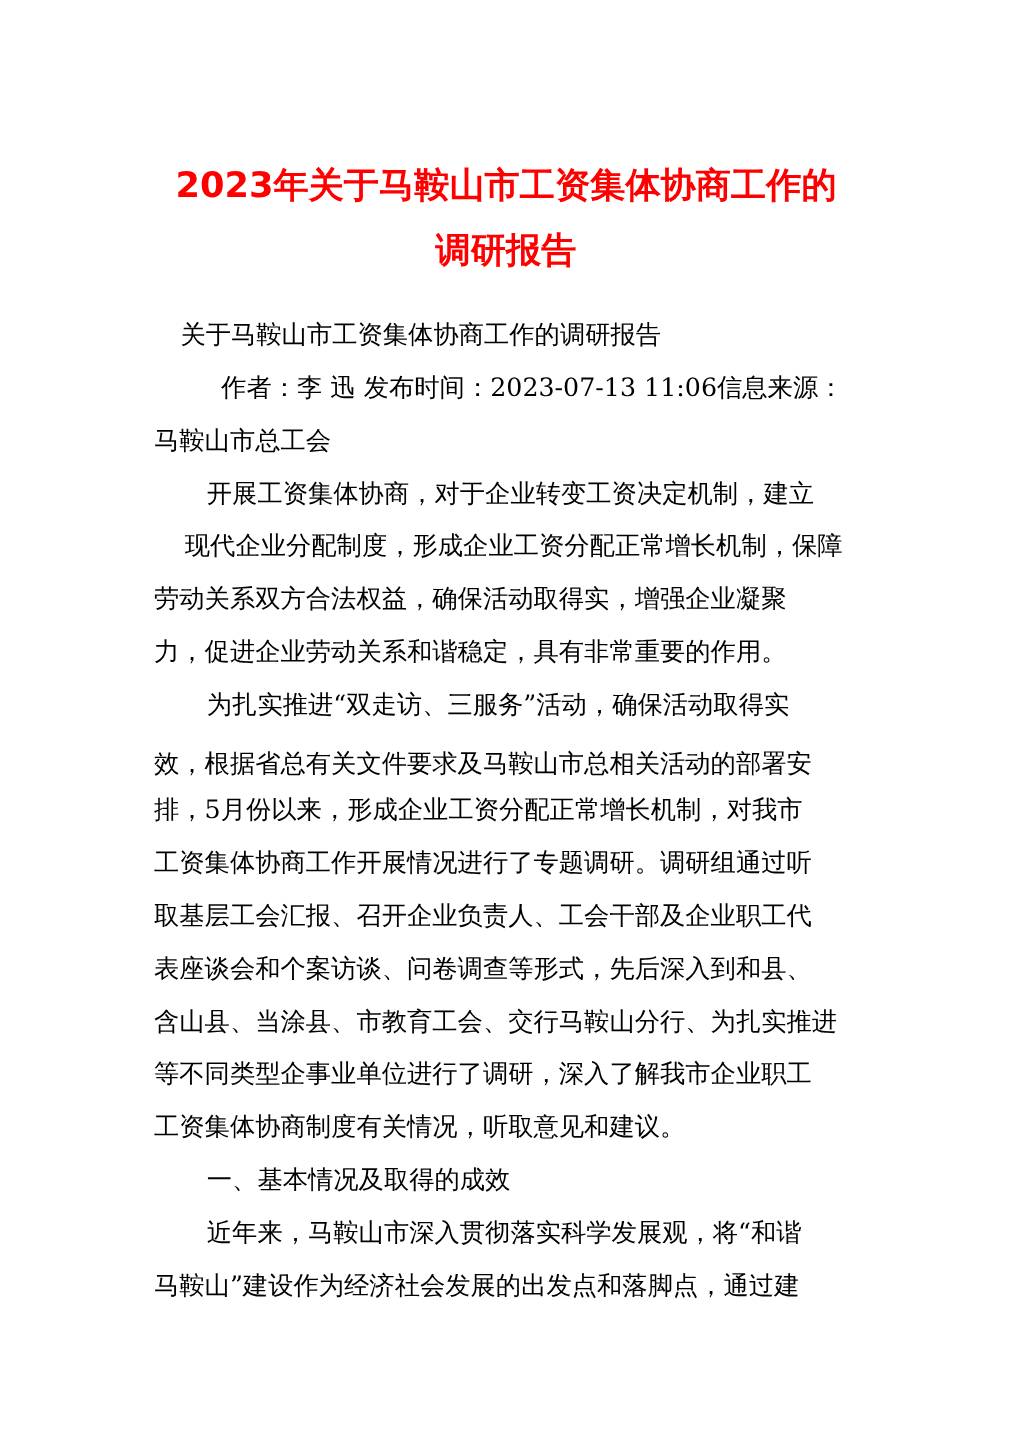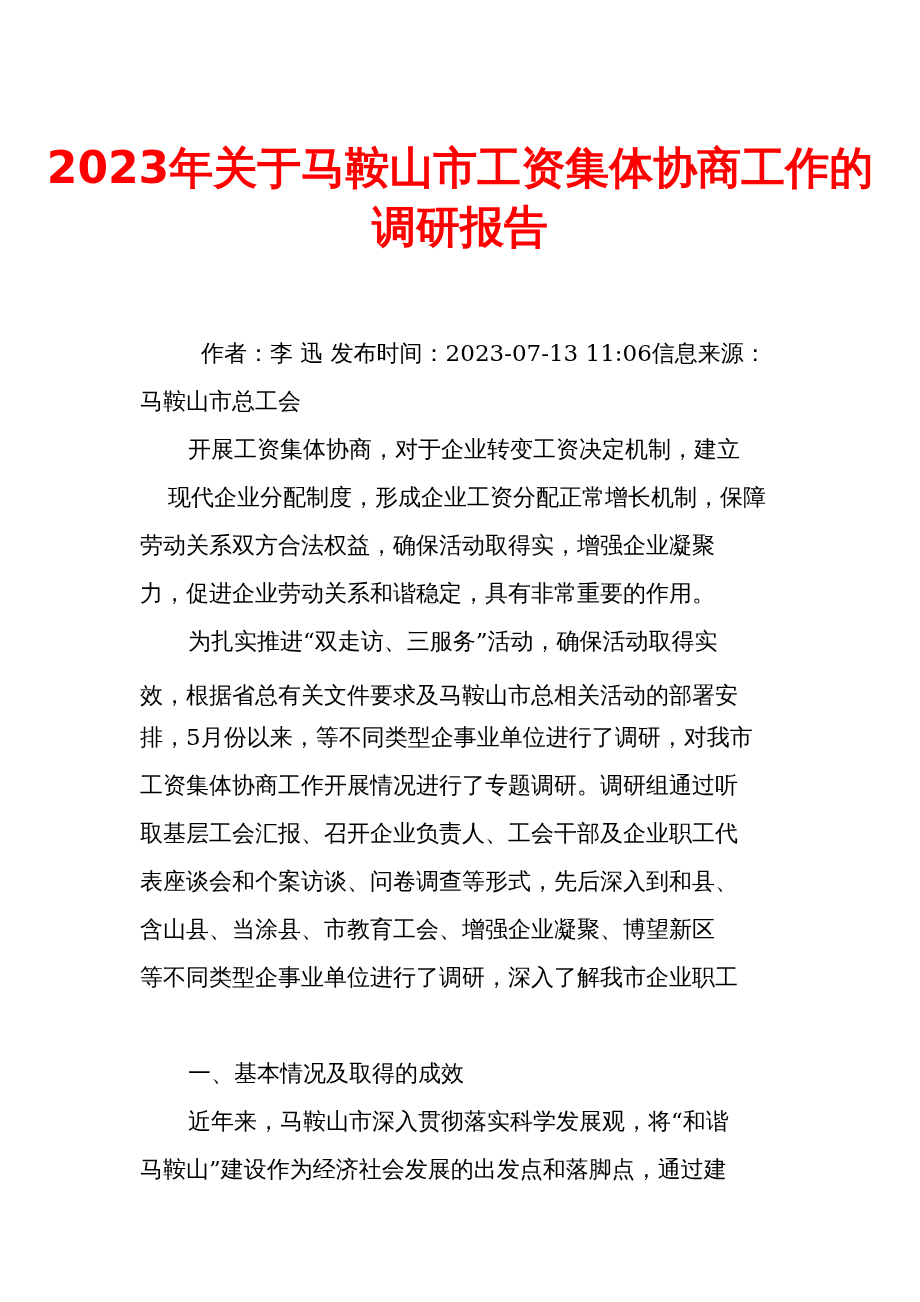--- a/index.html
+++ b/index.html
@@ -23,56 +23,58 @@
       background: #ffffff;
     }
     .title-line {
       position: absolute;
       left: 0;
       width: 920px;
       text-align: center;
       color: #ff0000;
       font-family: "DejaVu Sans", "Liberation Sans", sans-serif;
       font-weight: bold;
-      font-size: 44px;
+      font-size: 32px;
       line-height: 40px;
       white-space: nowrap;
     }
     .line {
       position: absolute;
       white-space: nowrap;
       font-size: 23px;
       line-height: 30px;
       color: #000000;
     }
   </style>
 </head>
 <body>
 
 <div class="page">
 
   <div class="title-line" style="top:148px;">2023年关于马鞍山市工资集体协商工作的</div>
   <div class="title-line" style="top:207px;">调研报告</div>
 
+  <div class="line" style="left:164px; top:290px;">关于马鞍山市工资集体协商工作的调研报告</div>
 
   <div class="line" style="left:188px; top:338px;margin-left:13px;">作者：李 迅 发布时间：2023-07-13 11:06信息来源：</div>
   <div class="line" style="left:188px; top:434px;">开展工资集体协商，对于企业转变工资决定机制，建立</div>
 
   <div class="line" style="left:140px; top:386px;">马鞍山市总工会</div>
   <div class="line" style="left:140px; top:482px;margin-left:28px;">现代企业分配制度，形成企业工资分配正常增长机制，保障</div>
   <div class="line" style="left:140px; top:530px;">劳动关系双方合法权益，确保活动取得实，增强企业凝聚</div>
   <div class="line" style="left:140px; top:578px;text-align:center;">力，促进企业劳动关系和谐稳定，具有非常重要的作用。</div>
 
   <div class="line" style="left:188px; top:626px;">为扎实推进“双走访、三服务”活动，确保活动取得实</div>
   <div class="line" style="left:140px; top:644px;margin-top:36px;">效，根据省总有关文件要求及马鞍山市总相关活动的部署安</div>
-  <div class="line" style="left:140px; top:722px;">排，5月份以来，等不同类型企事业单位进行了调研，对我市</div>
+  <div class="line" style="left:140px; top:722px;">排，5月份以来，形成企业工资分配正常增长机制，对我市</div>
   <div class="line" style="left:140px; top:770px;">工资集体协商工作开展情况进行了专题调研。调研组通过听</div>
   <div class="line" style="left:140px; top:818px;text-align:right;">取基层工会汇报、召开企业负责人、工会干部及企业职工代</div>
   <div class="line" style="left:140px; top:866px;">表座谈会和个案访谈、问卷调查等形式，先后深入到和县、</div>
-  <div class="line" style="left:140px; top:914px;">含山县、当涂县、市教育工会、增强企业凝聚、博望新区</div>
+  <div class="line" style="left:140px; top:914px;">含山县、当涂县、市教育工会、交行马鞍山分行、为扎实推进</div>
   <div class="line" style="left:140px; top:962px;">等不同类型企事业单位进行了调研，深入了解我市企业职工</div>
+  <div class="line" style="left:140px; top:1010px;">工资集体协商制度有关情况，听取意见和建议。</div>
 
   <div class="line" style="left:188px; top:1058px;">一、基本情况及取得的成效</div>
 
   <div class="line" style="left:188px; top:1106px;">近年来，马鞍山市深入贯彻落实科学发展观，将“和谐</div>
   <div class="line" style="left:140px; top:1154px;text-align:center;">马鞍山”建设作为经济社会发展的出发点和落脚点，通过建</div>
 
 </div>
 
 </body></html>

